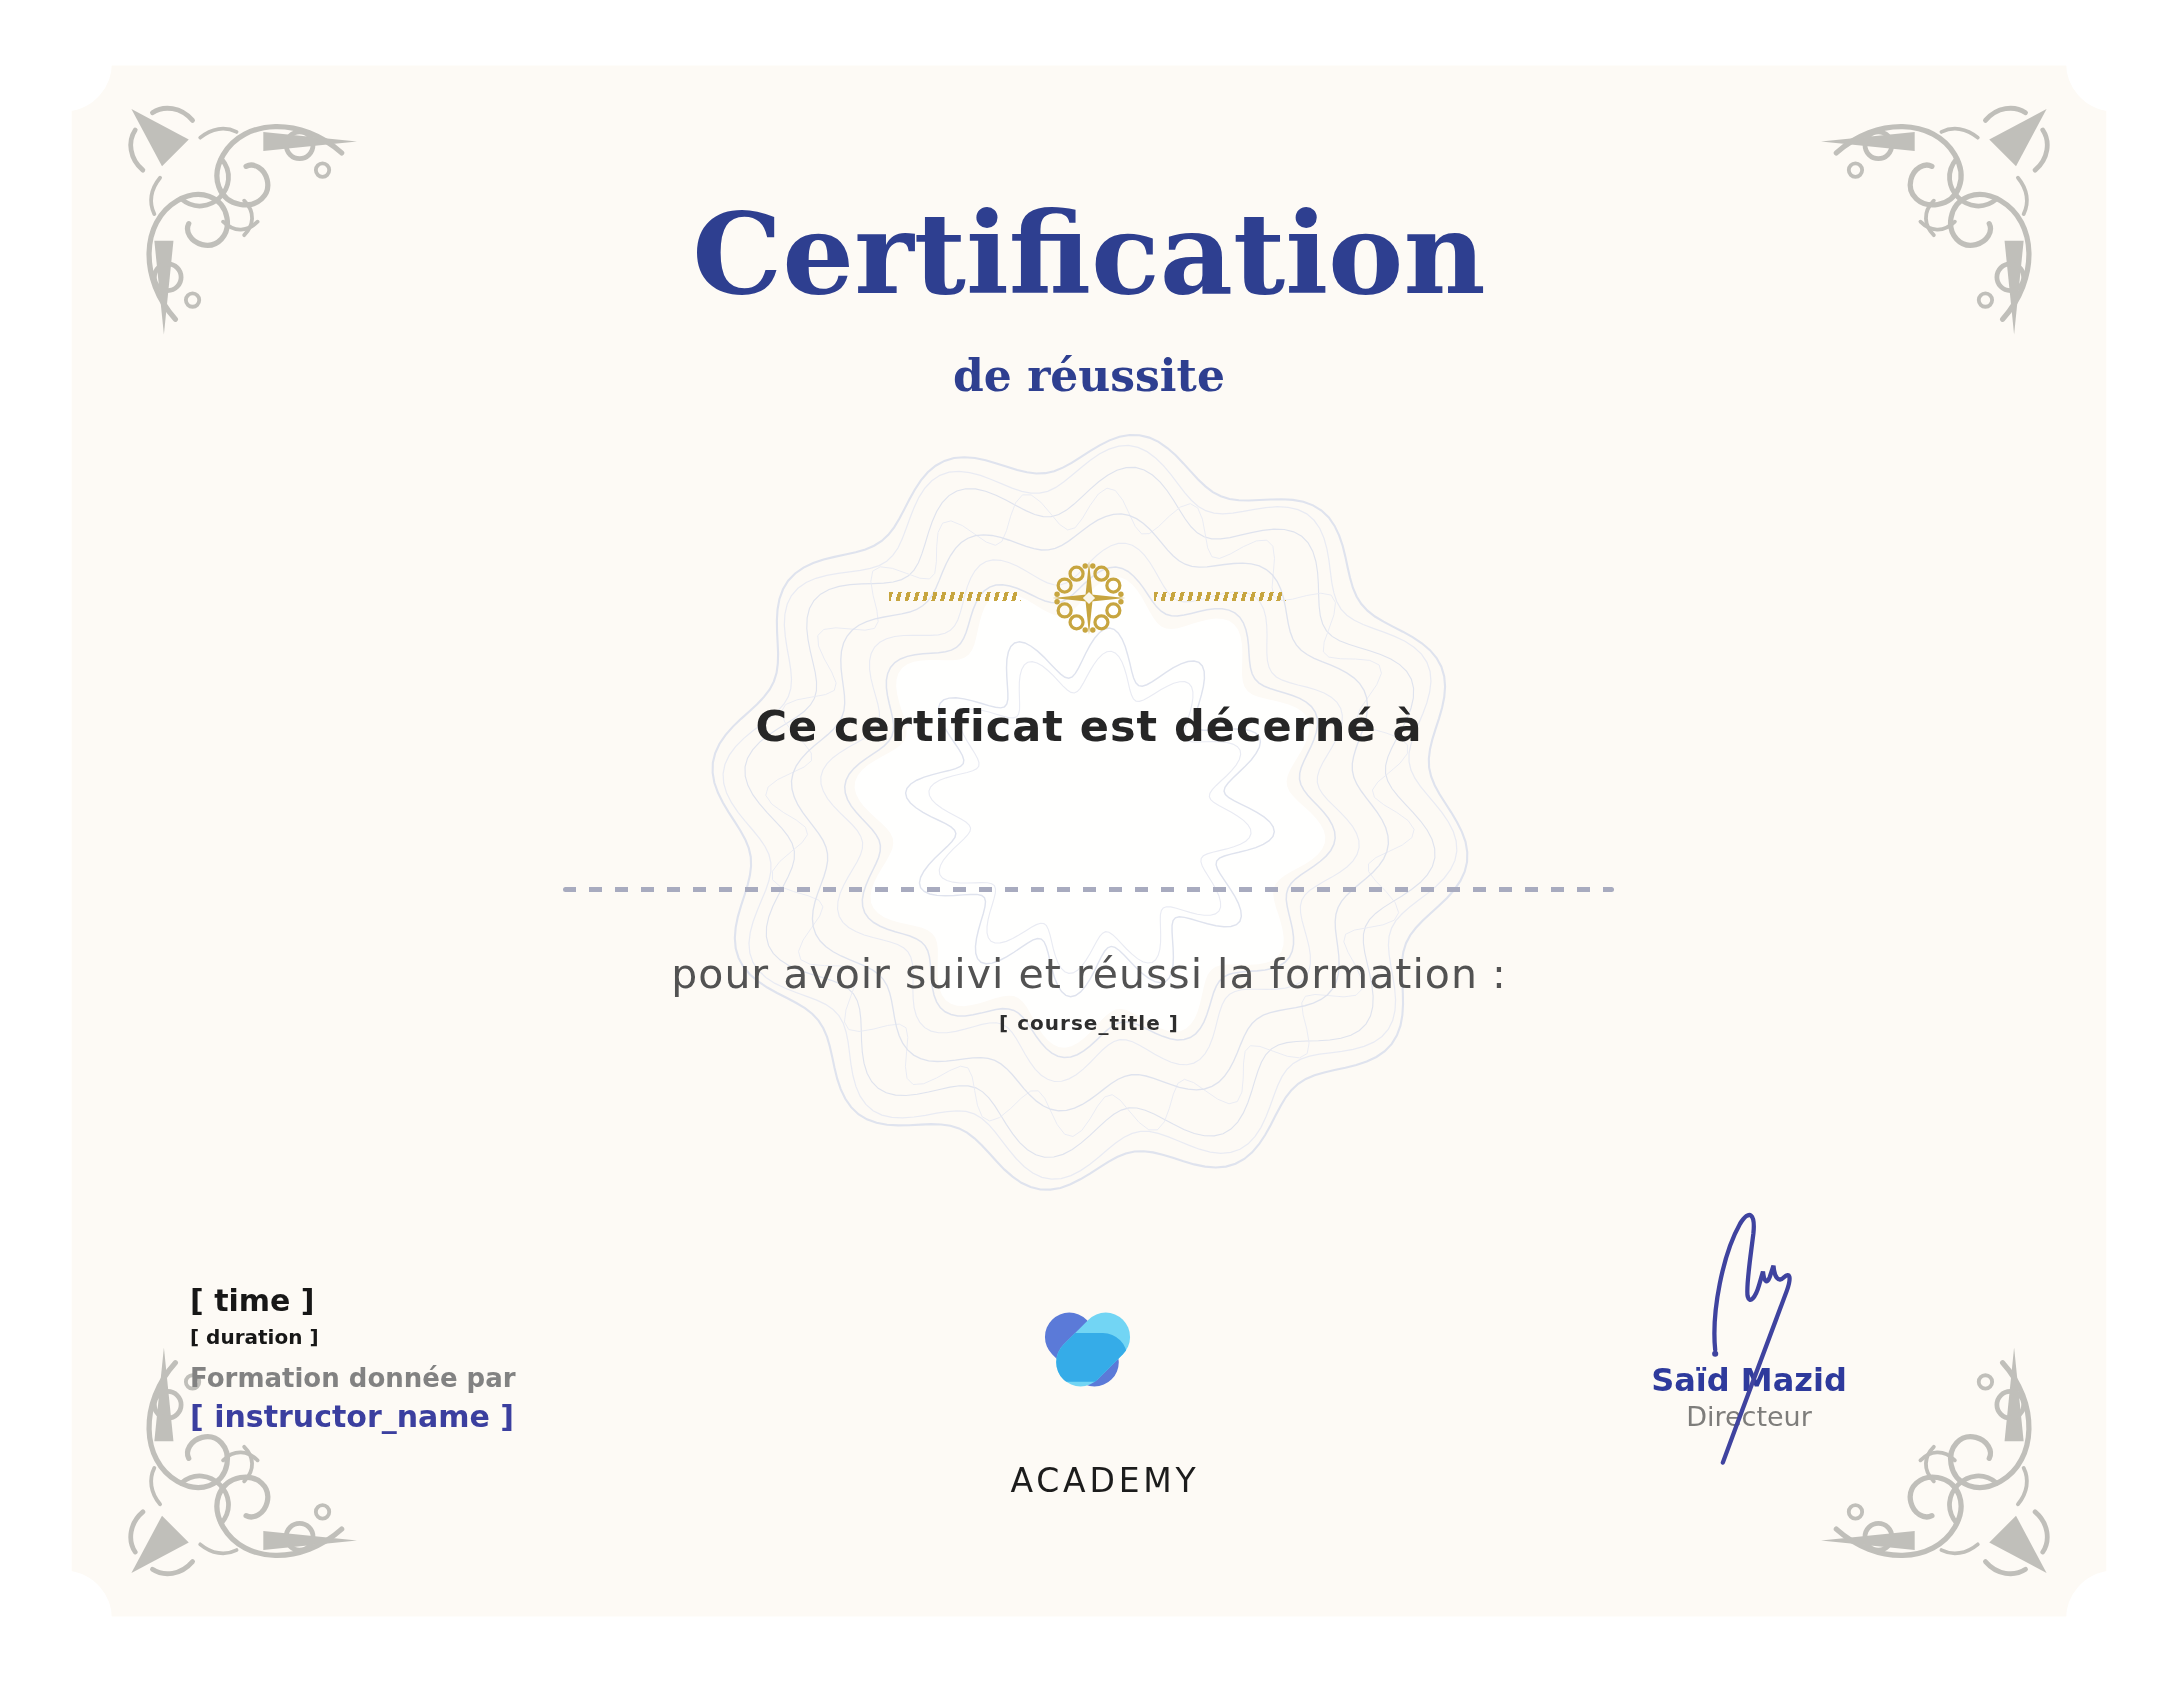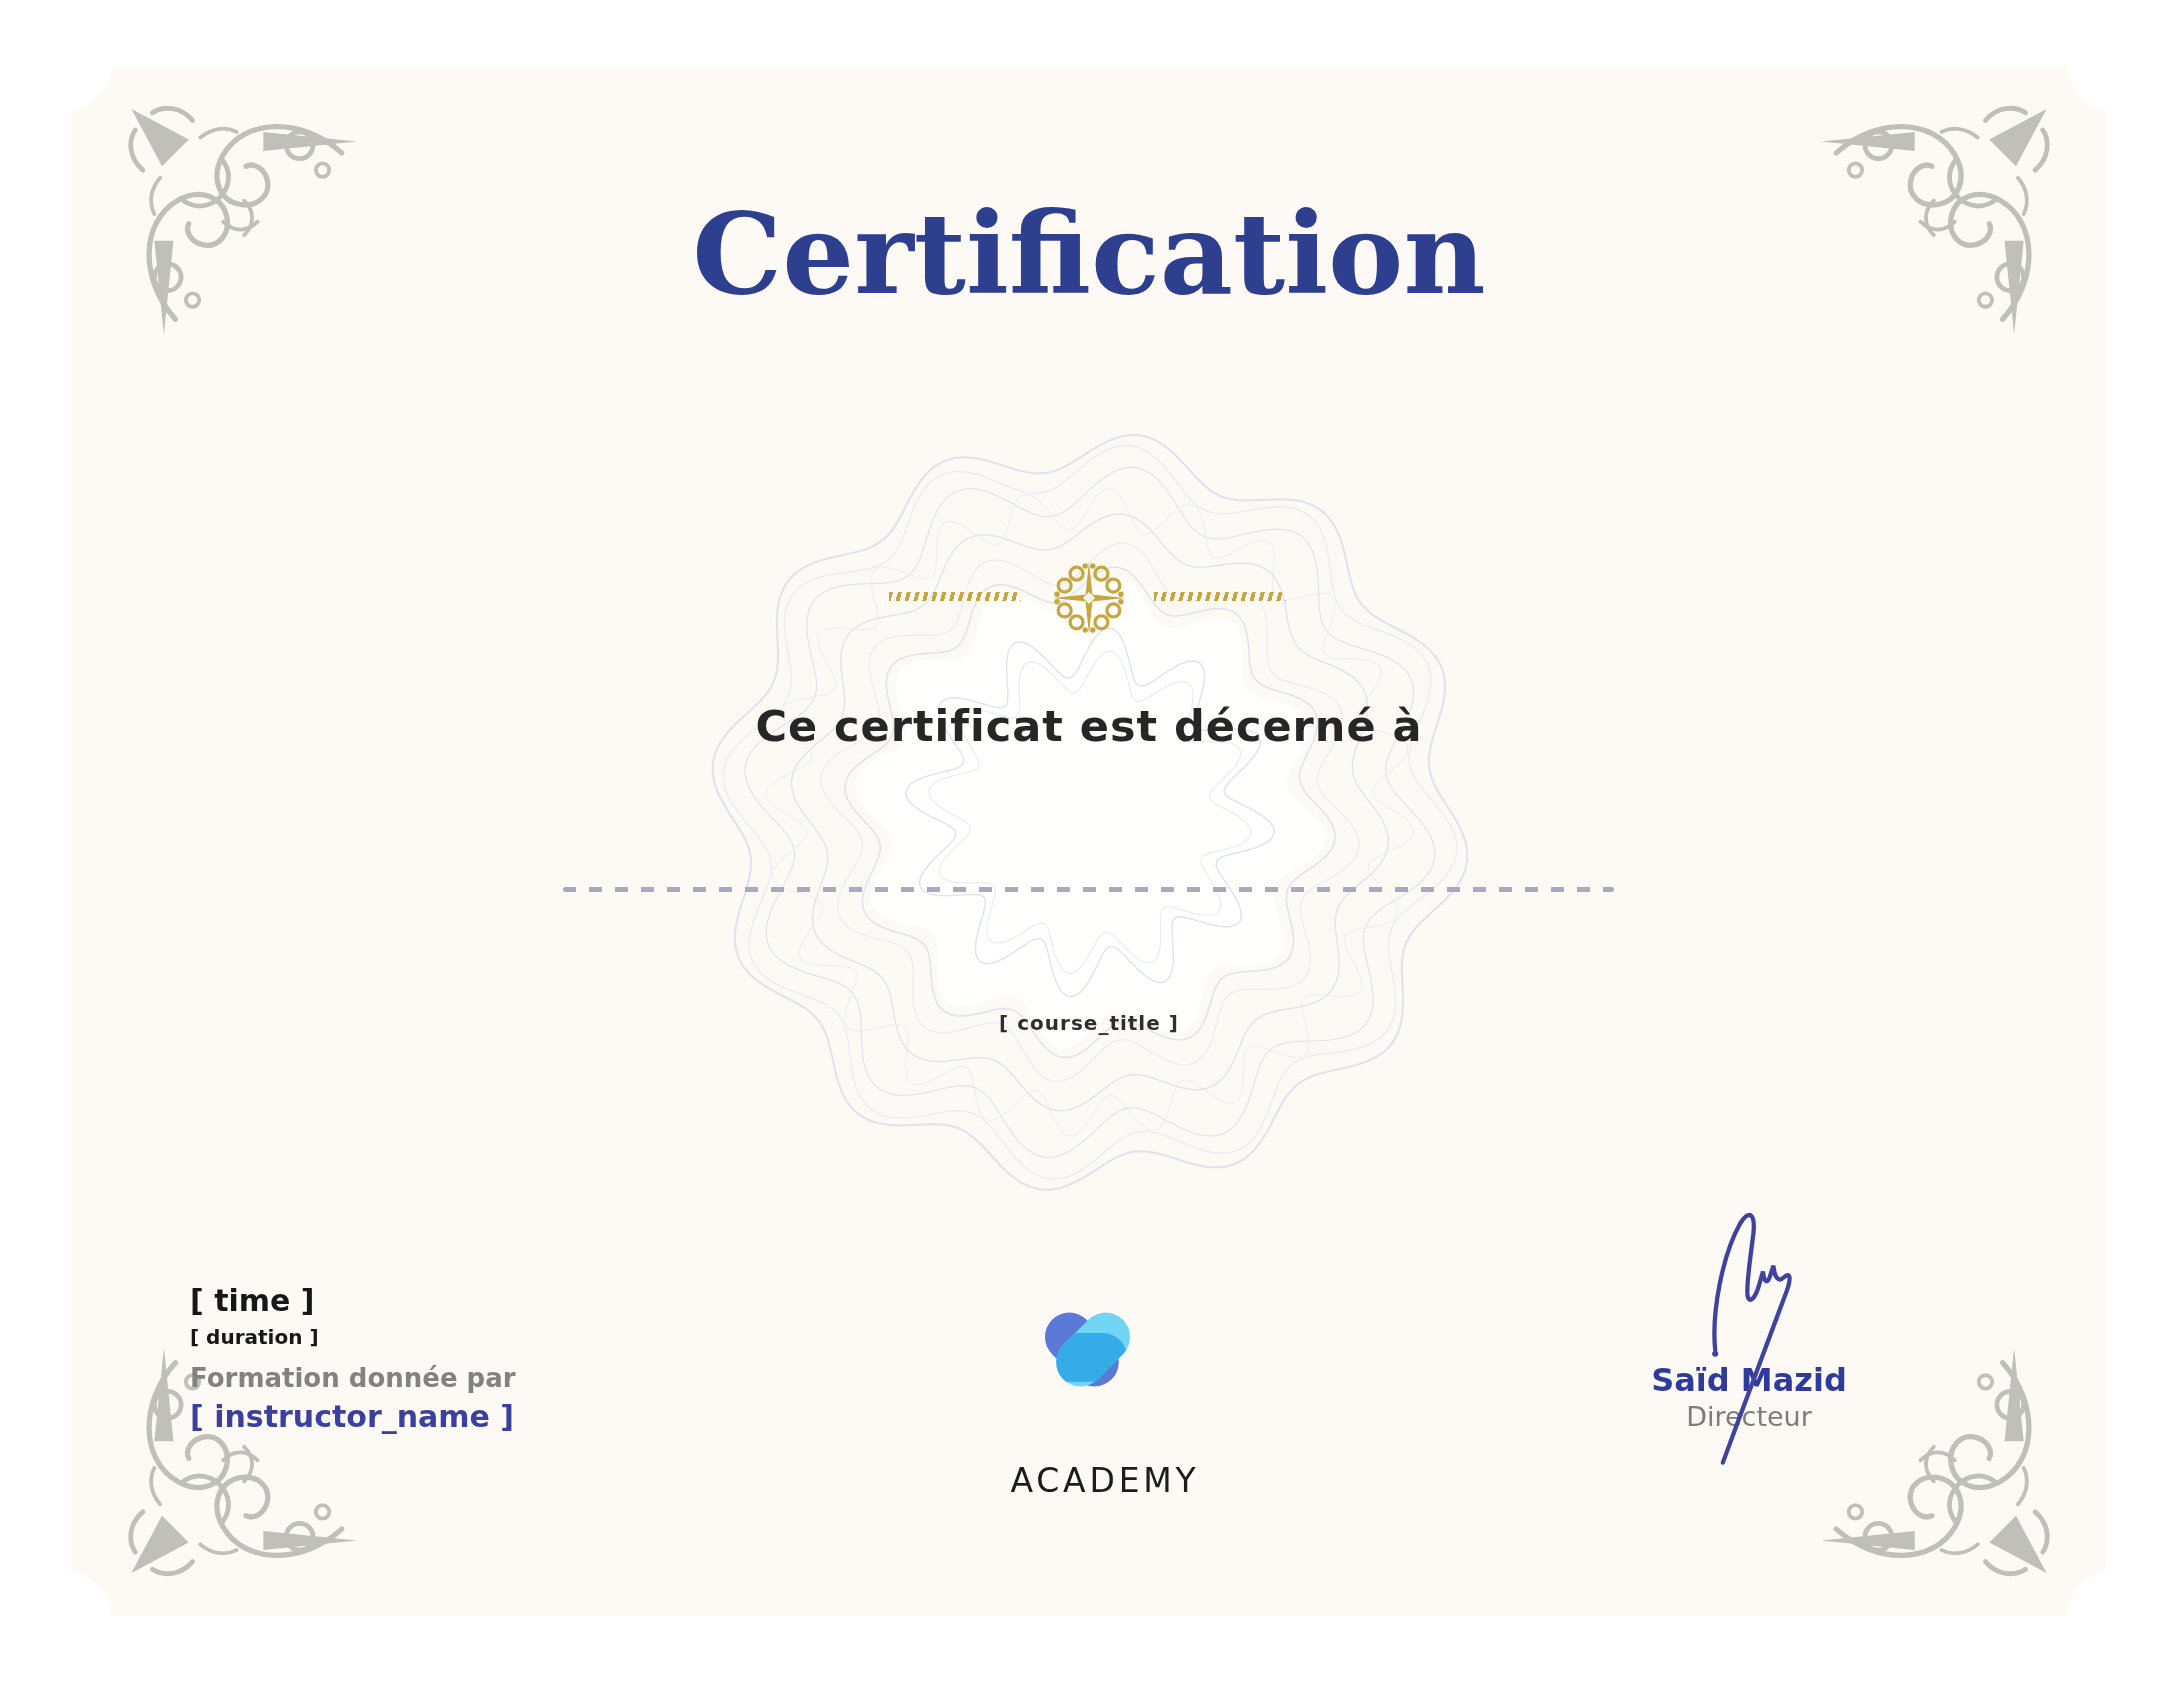--- a/index.html
+++ b/index.html
@@ -89,20 +89,21 @@
       </g>
     </defs>
 
     <use href="#flourish" transform="translate(105,82)"></use>
     <use href="#flourish" transform="translate(2173,82) scale(-1,1)"></use>
     <use href="#flourish" transform="translate(105,1678) scale(1,-1)"></use>
     <use href="#flourish" transform="translate(2173,1678) scale(-1,-1)"></use>
   </svg>
 
   <div class="abs centered title">Certification</div>
+  <div class="abs centered subtitle">de réussite</div>
 
   <div class="abs rope left"></div>
   <div class="abs rope right"></div>
   <svg class="abs" style="left:1043px;top:552px" width="92" height="92" viewBox="0 0 170 170">
     <g fill="none" stroke="#c7a53f" stroke-width="6">
       <circle cx="62" cy="40" r="12"></circle>
         <circle cx="40" cy="62" r="12"></circle>
       <circle cx="108" cy="40" r="12"></circle>
         <circle cx="130" cy="62" r="12"></circle>
       <circle cx="62" cy="130" r="12"></circle>
@@ -120,20 +121,21 @@
       <circle cx="92" cy="144" r="5"></circle>
         <circle cx="144" cy="92" r="5"></circle>
       <path d="M85,18 L92,85 L85,152 L78,85 Z"></path>
       <path d="M18,85 L85,78 L152,85 L85,92 Z"></path>
     </g>
     <rect x="77" y="77" width="16" height="16" fill="#f9f5ea" transform="rotate(45 85 85)"></rect>
   </svg>
 
   <div class="abs centered award-line">Ce certificat est décerné à</div>
   <div class="abs dash-line"></div>
+  <div class="abs centered reason">pour avoir suivi et réussi la formation :</div>
   <div class="abs centered course">[ course_title ]</div>
 
   <div class="abs left-block t-time">[ time ]</div>
   <div class="abs left-block t-duration">[ duration ]</div>
   <div class="abs left-block t-givenby">Formation donnée par</div>
   <div class="abs left-block t-instructor">[ instructor_name ]</div>
 
   <svg class="abs" style="left:1031px;top:1298px" width="113" height="103" viewBox="0 0 120 110">
     <defs>
       <clipPath id="hl">

